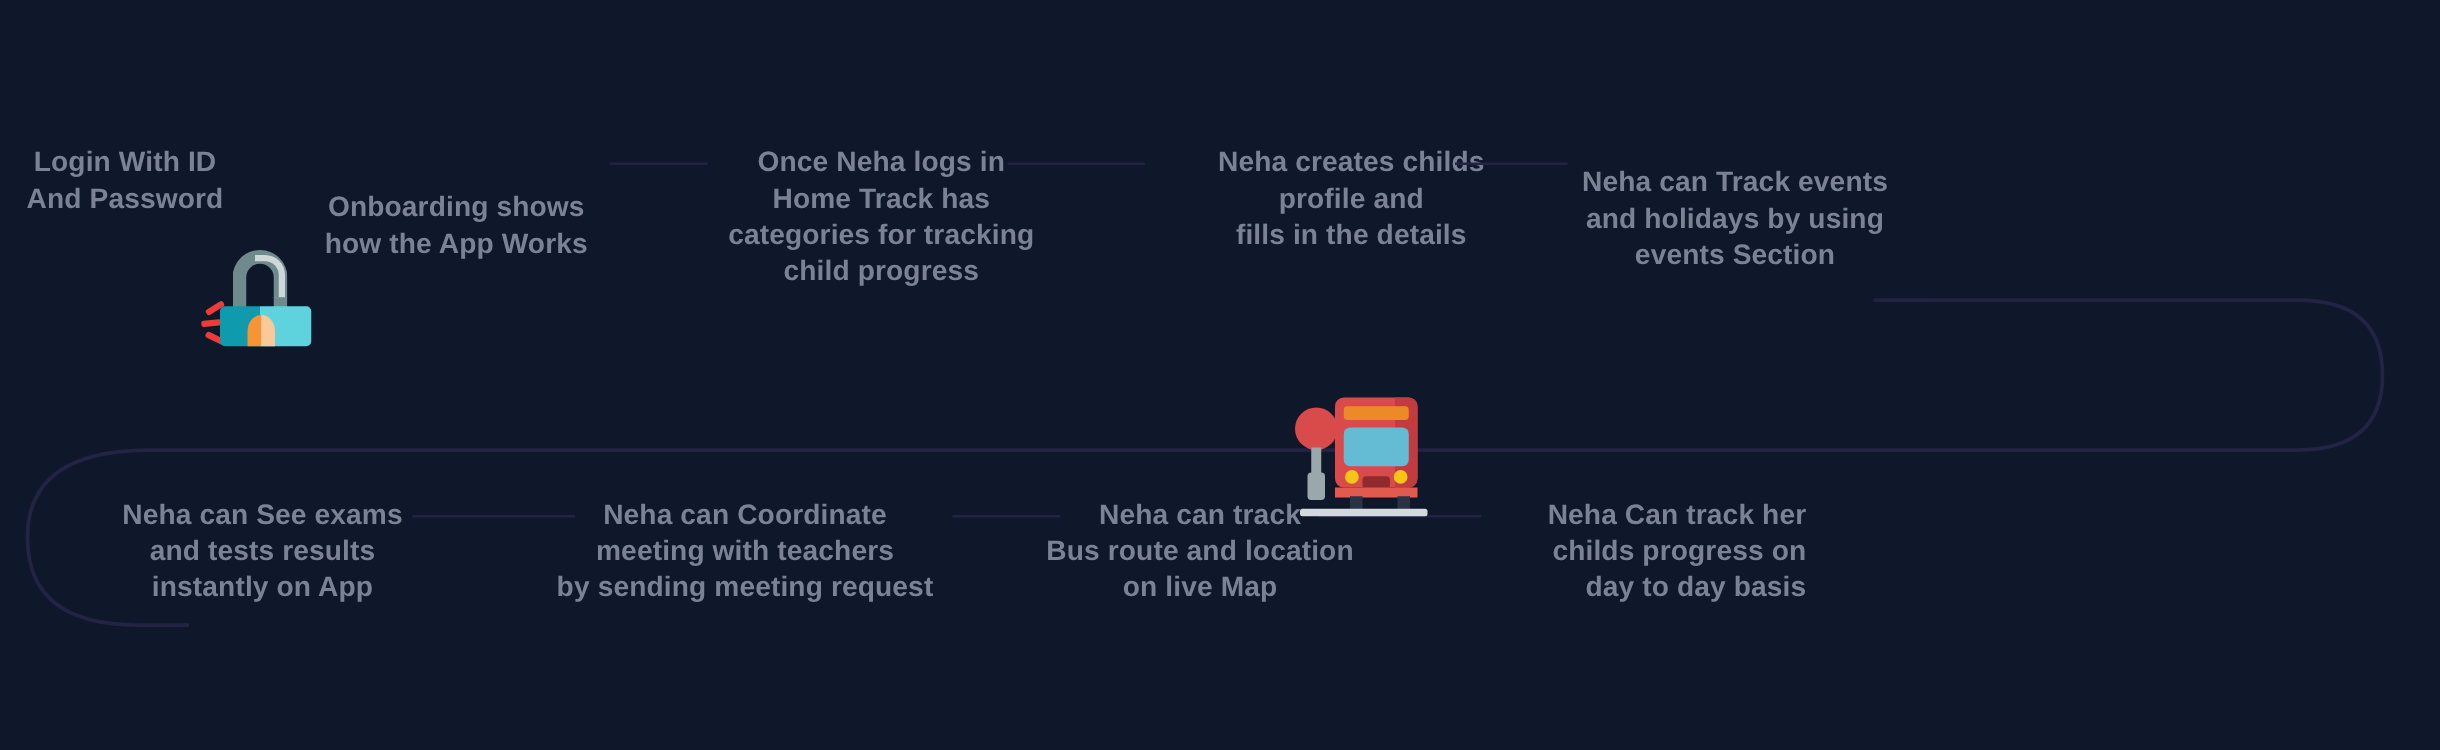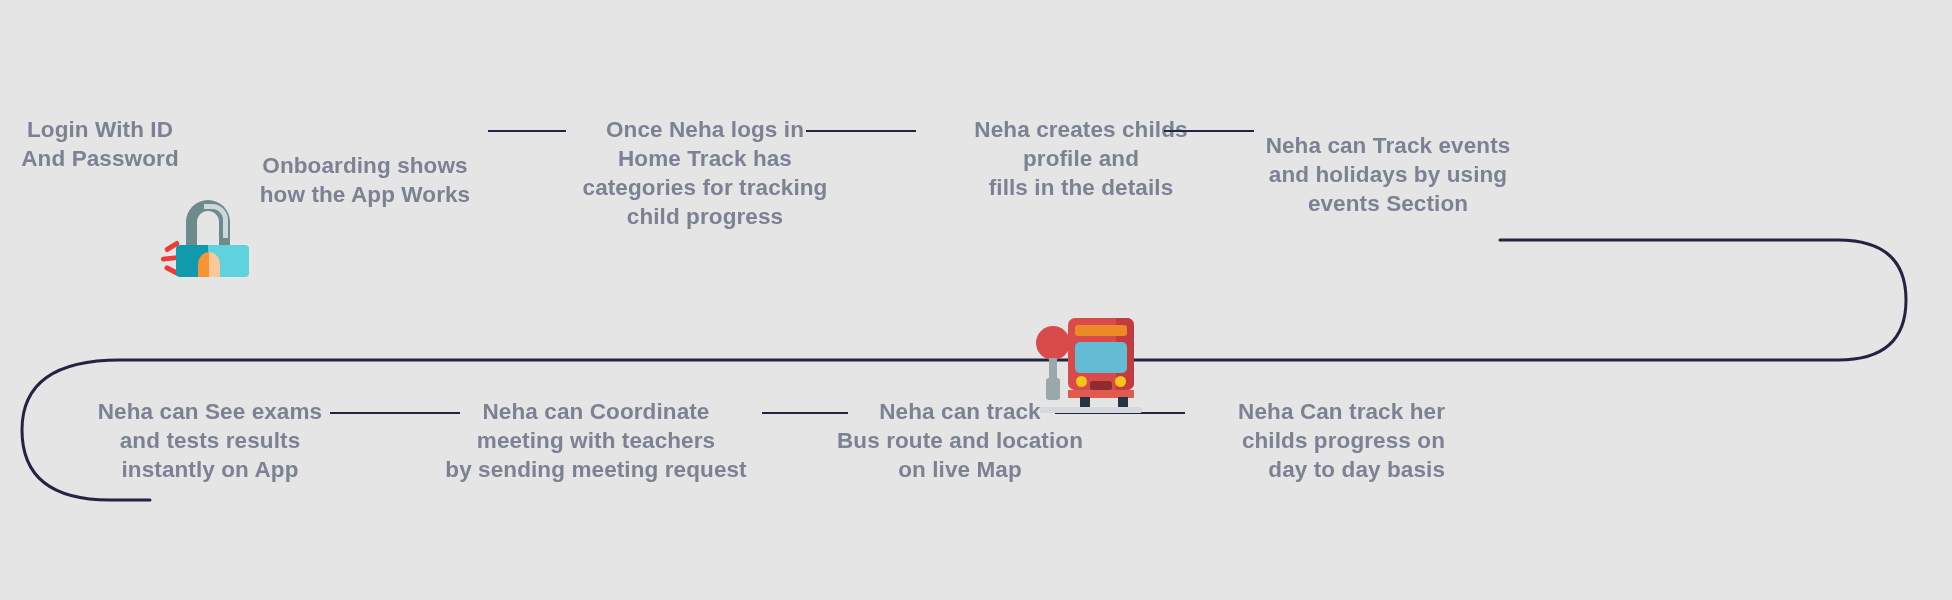--- a/index.html
+++ b/index.html
@@ -1,18 +1,18 @@
 <!DOCTYPE html>
 <html><head>
 <meta charset="utf-8">
 <style>
   html,body{margin:0;padding:0;background:#000;}
   body{width:1952px;height:600px;overflow:hidden;
        font-family:"Liberation Sans","DejaVu Sans",sans-serif;}
-  #stage{position:relative;width:1952px;height:600px;background:#e5e5e5;}
+  #stage{position:relative;width:1952px;height:600px;background:#0f172a;}
 
   .path-svg{position:absolute;left:0;top:0;width:1952px;height:600px;pointer-events:none;}
 
   .step{position:absolute;text-align:center;color:#7b8294;
         font-weight:700;font-size:22.5px;line-height:29px;
         letter-spacing:.1px;white-space:pre-line;}
 
   .connector{position:absolute;height:0;border-top:2px solid #232344;}
 
   .icon{position:absolute;}

